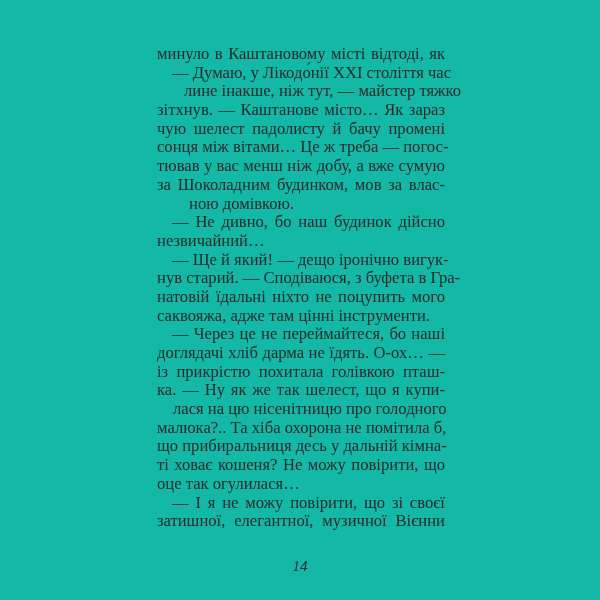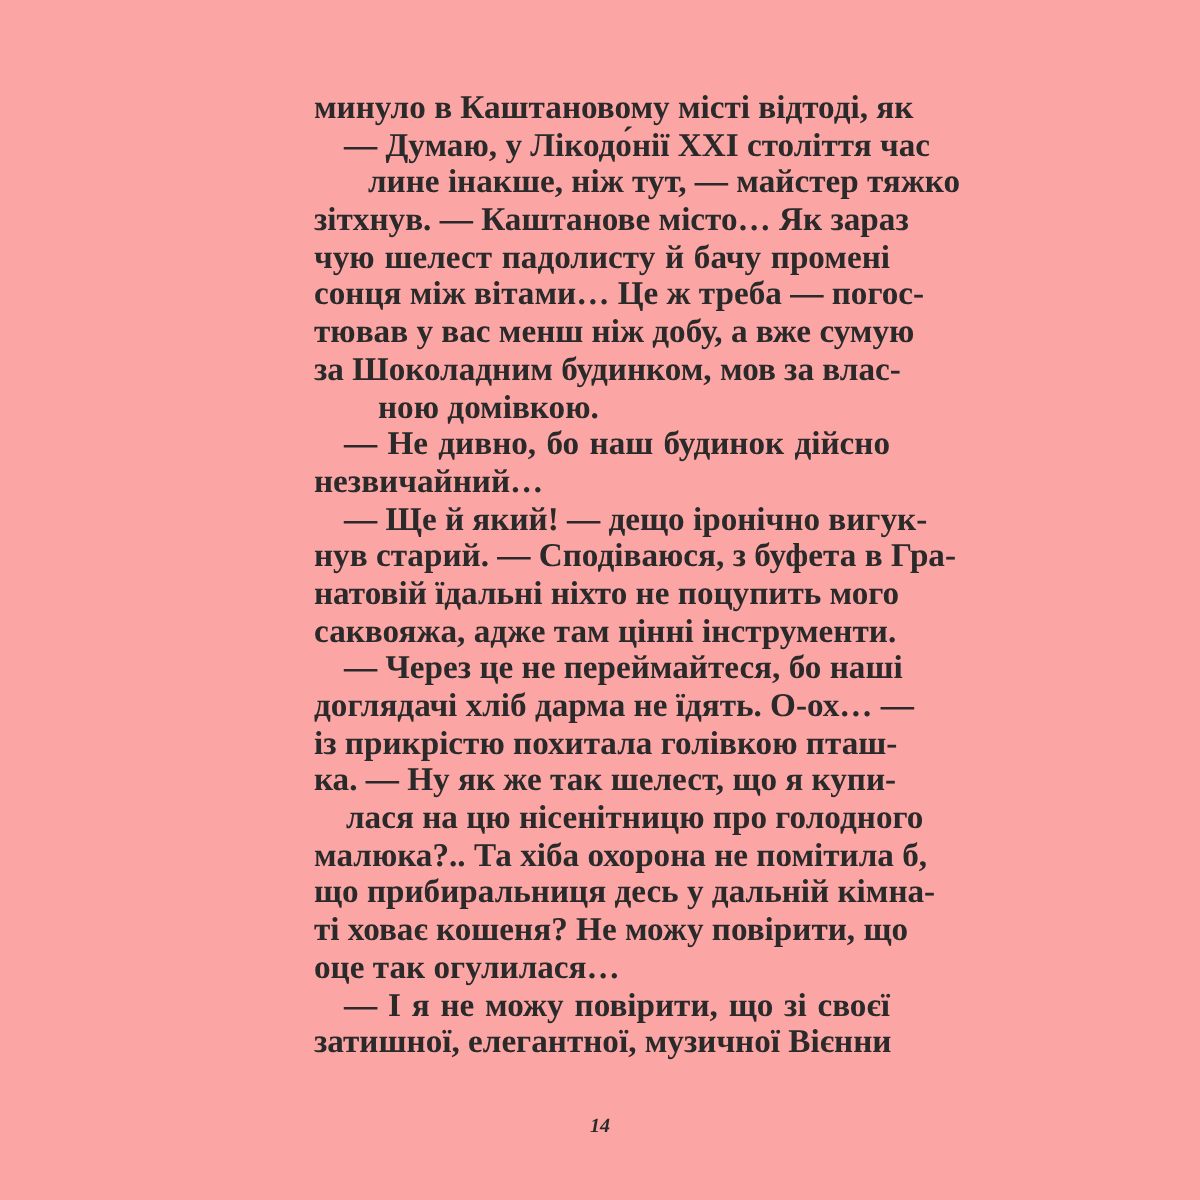--- a/index.html
+++ b/index.html
@@ -1,20 +1,19 @@
 <!DOCTYPE html>
 <html><head>
 <meta charset="utf-8">
 <style>
   html, body { margin: 0; padding: 0; background: #ffffff; }
   body { width: 600px; height: 600px; position: relative; overflow: hidden; }
   .page {
     position: absolute; left: 0; top: 0; width: 600px; height: 600px;
-    background: #fca5a5;
-    font-weight: bold;
+    background: #14b8a6;
   }
   .text-block {
     position: absolute;
     left: 157px;
     top: 45px;
     width: 288px;
     font-family: "Liberation Serif", "DejaVu Serif", serif;
     font-size: 16.6px;
     line-height: 22.55px;
     color: #2a2a2a;
@@ -28,21 +27,21 @@
   }
   .line.indent { padding-left: 15px; }
   .line.last { text-align-last: left; }
   .page-number {
     position: absolute;
     left: 0; width: 600px;
     top: 558px;
     text-align: center;
     font-family: "Liberation Serif", "DejaVu Serif", serif;
     font-style: italic;
-    font-size: 10px;
+    font-size: 15px;
     color: #2a2a2a;
   }
 </style>
 </head>
 <body>
 
 <div class="page">
   <div class="text-block" id="text-block">
       <span class="line" style="height: 18.7px; line-height: 18.7px;">минуло в Каштановому місті відтоді, як</span>
       <span class="line indent" style="height: 18.7px; line-height: 18.7px;">— Думаю, у Лікодо́нії XXI століття час</span>

